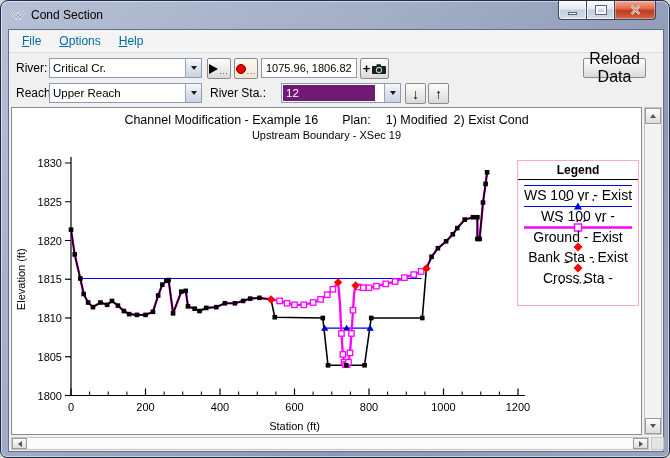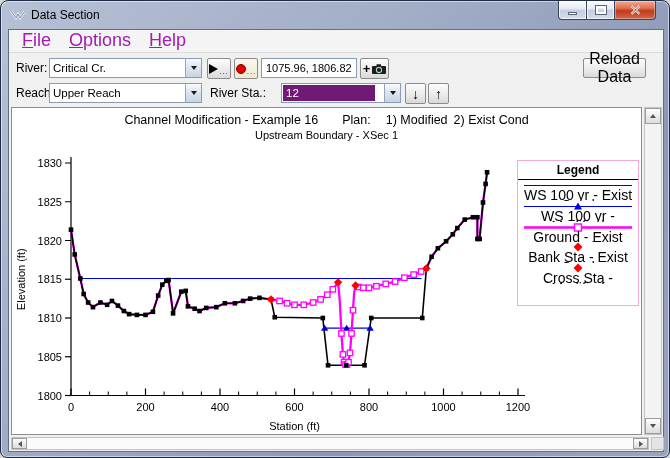--- a/index.html
+++ b/index.html
@@ -18,21 +18,21 @@
   .cap-max { width:27px; border-left:none; border-right:none; }
   .cap-close { width:42px; border-radius:0 0 4px 0;
     background:linear-gradient(#f5a993,#e06f4f 40%,#c03a1d 55%,#d2674a); box-shadow:inset 0 0 0 1px rgba(255,255,255,.35); }
   .glyph-min { width:9px; height:3px; background:#fff; border:1px solid #5a6579; margin-top:6px; }
   .glyph-max { width:10px; height:8px; border:2px solid #fff; outline:1px solid #5a6579; background:transparent; }
 
   .client { position:absolute; left:7px; top:28px; width:656px; height:423px; background:#f0f0f0; border:1px solid #5f6f8a; }
 
   .menubar { position:absolute; left:0; top:0; width:100%; height:23px; background:#f4f4f4; border-bottom:1px solid #dcdcdc;
     display:flex; align-items:center; padding-left:4px; }
-  .menu-item { font-size:18px; color:#a21caf; padding:3px 9px 4px 9px; }
+  .menu-item { font-size:12px; color:#0369a1; padding:3px 9px 4px 9px; }
   .menu-item u { text-decoration:underline; }
 
   .lbl { position:absolute; font-size:12px; color:#000; white-space:nowrap; }
 
   .combo { position:absolute; height:20px; background:#fff; border:1px solid #899cb4; display:flex; align-items:stretch;gap:8px; }
   .combo-text { flex:1; font-size:11.5px; padding:3px 0 0 3px; white-space:nowrap; overflow:hidden; color:#000; }
   .combo-text.selected { background:#701a75; color:#fff; margin:1px; padding-top:2px; }
   .combo-btn { width:16px; background:linear-gradient(#f9fafc,#dfe5ee 45%,#c9d3e1); border-left:1px solid #98a6ba;
     display:flex; align-items:center; justify-content:center; }
   .arr-down { width:0; height:0; border-left:3.5px solid transparent; border-right:3.5px solid transparent; border-top:4px solid #1a1a1a; }
@@ -75,21 +75,21 @@
 </head>
 <body>
 
 <div class="window">
 
   <div class="titlebar">
     <svg class="app-icon" viewBox="0 0 16 12">
       <path d="M1 2 L6 9 L8 5 L10 9 L15 2" fill="none" stroke="#e8edf4" stroke-width="2.2"></path>
       <path d="M1 2 L6 9 L8 5 L10 9 L15 2" fill="none" stroke="#6b7892" stroke-width="0.8"></path>
     </svg>
-    <span class="win-title">Data Section</span>
+    <span class="win-title">Cond Section</span>
     <div class="caption">
       <div class="cap-btn cap-min">
           <span class="glyph-min"></span>
         </div>
       <div class="cap-btn cap-max">
           <span class="glyph-max"></span>
         </div>
       <div class="cap-btn cap-close">
         <svg width="11" height="10" viewBox="0 0 11 10">
           <path d="M1.5 1 L9.5 9 M9.5 1 L1.5 9" stroke="#fff" stroke-width="2.4"></path>
@@ -295,21 +295,21 @@
           <rect x="472.78249999999997" y="62.000000000000355" width="4.6" height="4.6" fill="#000000"></rect>
           <path d="M326.0825 170.15000000000072 L330.28249999999997 174.3500000000007 L326.0825 178.5500000000007 L321.8825 174.3500000000007 Z" fill="#ff0000"></path>
           <path d="M343.59 173.24999999999966 L347.78999999999996 177.44999999999965 L343.59 181.64999999999964 L339.39 177.44999999999965 Z" fill="#ff0000"></path>
           <path d="M259.0325 187.1999999999993 L263.2325 191.3999999999993 L259.0325 195.59999999999928 L254.83250000000004 191.3999999999993 Z" fill="#ff0000"></path>
           <path d="M414.365 156.1999999999993 L418.565 160.3999999999993 L414.365 164.59999999999928 L410.165 160.3999999999993 Z" fill="#ff0000"></path>
         </svg>
       <div class="chart-titles">
         <div class="t1">
           <span>Channel Modification - Example 16</span><span class="gapA">Plan:</span><span class="gapB">1) Modified</span><span class="gapC">2) Exist Cond</span>
         </div>
-        <div class="t2">Upstream Boundary - XSec 1</div>
+        <div class="t2">Upstream Boundary - XSec 19</div>
       </div>
       <div class="legend">
         <div class="legend-title">Legend</div>
         <div id="legend-rows">
             <div class="lg-row">
               <svg class="lg-sym" width="120" height="10">
                 <line x1="6" y1="5.5" x2="114" y2="5.5" stroke="#0000ee" stroke-width="1.2"></line>
               </svg>
               <span class="lg-lab">WS 100 yr - Exist Cond</span>
             </div>

